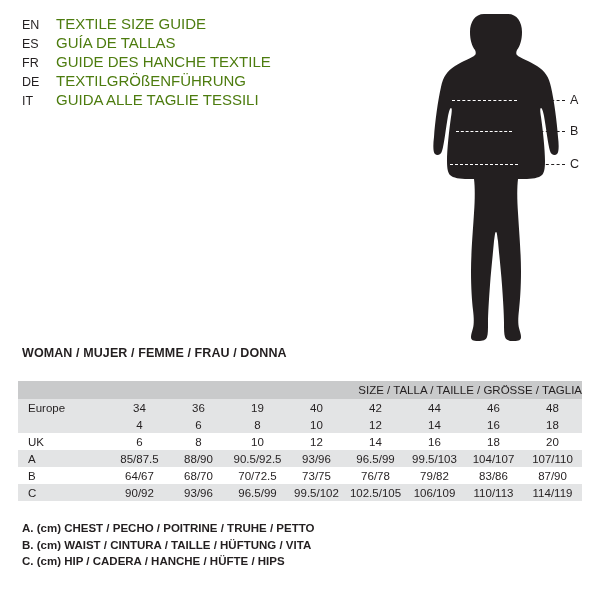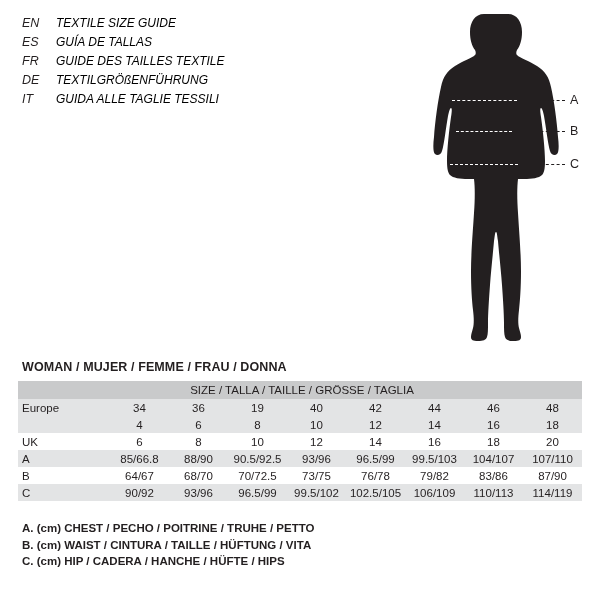--- a/index.html
+++ b/index.html
@@ -27,31 +27,30 @@
     top: 14px;
     left: 22px;
     width: 320px;
   }
   .lang-row {
     display: flex;
     align-items: baseline;
     height: 19px;
     line-height: 19px;
     font-size: 12.5px;
-    font-style: italic;
   }
   .lang-code {
     width: 34px;
     flex: 0 0 34px;
     font-size: 12.5px;
     color: #231f20;
   }
   .lang-text {
-    font-size: 12px;
-    color: #000000;
+    font-size: 15px;
+    color: #4d7c0f;
     white-space: nowrap;
   }
 
   
   .figure-area {
     position: absolute;
     top: 8px;
     left: 400px;
     width: 195px;
     height: 370px;
@@ -72,21 +71,21 @@
   .measure-label {
     position: absolute;
     font-size: 12.5px;
     color: #231f20;
     line-height: 12px;
   }
 
   
   .woman-caption {
     position: absolute;
-    top: 360px;
+    top: 346px;
     left: 22px;
     font-size: 12.5px;
     font-weight: bold;
     color: #231f20;
     letter-spacing: 0.1px;
   }
 
   
   .table-wrap {
     position: absolute;
@@ -102,28 +101,28 @@
   table.size-table td {
     font-size: 11.5px;
     color: #231f20;
     height: 17px;
     padding: 0;
     text-align: center;
     vertical-align: middle;
   }
   table.size-table tr.head td {
     background: #c9cacb;
-    text-align: center;
+    text-align: right;
     padding-left: 4px;
     font-size: 11.5px;
     height: 18px;
   }
   table.size-table td.rowlabel {
     text-align: left;
-    padding-left: 4px;
+    padding-left: 10px;
   }
   tr.shade td {
     background: #e3e4e5;
   }
   tr.plain td {
     background: #ffffff;
   }
 
   
   .legend {
@@ -149,21 +148,21 @@
     <div class="lang-row">
       <span class="lang-code">EN</span>
       <span class="lang-text">TEXTILE SIZE GUIDE</span>
     </div>
     <div class="lang-row">
       <span class="lang-code">ES</span>
       <span class="lang-text">GUÍA DE TALLAS</span>
     </div>
     <div class="lang-row">
       <span class="lang-code">FR</span>
-      <span class="lang-text">GUIDE DES TAILLES TEXTILE</span>
+      <span class="lang-text">GUIDE DES HANCHE TEXTILE</span>
     </div>
     <div class="lang-row">
       <span class="lang-code">DE</span>
       <span class="lang-text">TEXTILGRÖßENFÜHRUNG</span>
     </div>
     <div class="lang-row">
       <span class="lang-code">IT</span>
       <span class="lang-text">GUIDA ALLE TAGLIE TESSILI</span>
     </div>
   </div>
@@ -292,21 +291,21 @@
           <td>10</td>
           <td>12</td>
           <td>14</td>
           <td>16</td>
           <td>18</td>
           <td>20</td>
         </tr>
 
         <tr class="shade">
           <td class="rowlabel">A</td>
-          <td>85/66.8</td>
+          <td>85/87.5</td>
           <td>88/90</td>
           <td>90.5/92.5</td>
           <td>93/96</td>
           <td>96.5/99</td>
           <td>99.5/103</td>
           <td>104/107</td>
           <td>107/110</td>
         </tr>
 
         <tr class="plain">

